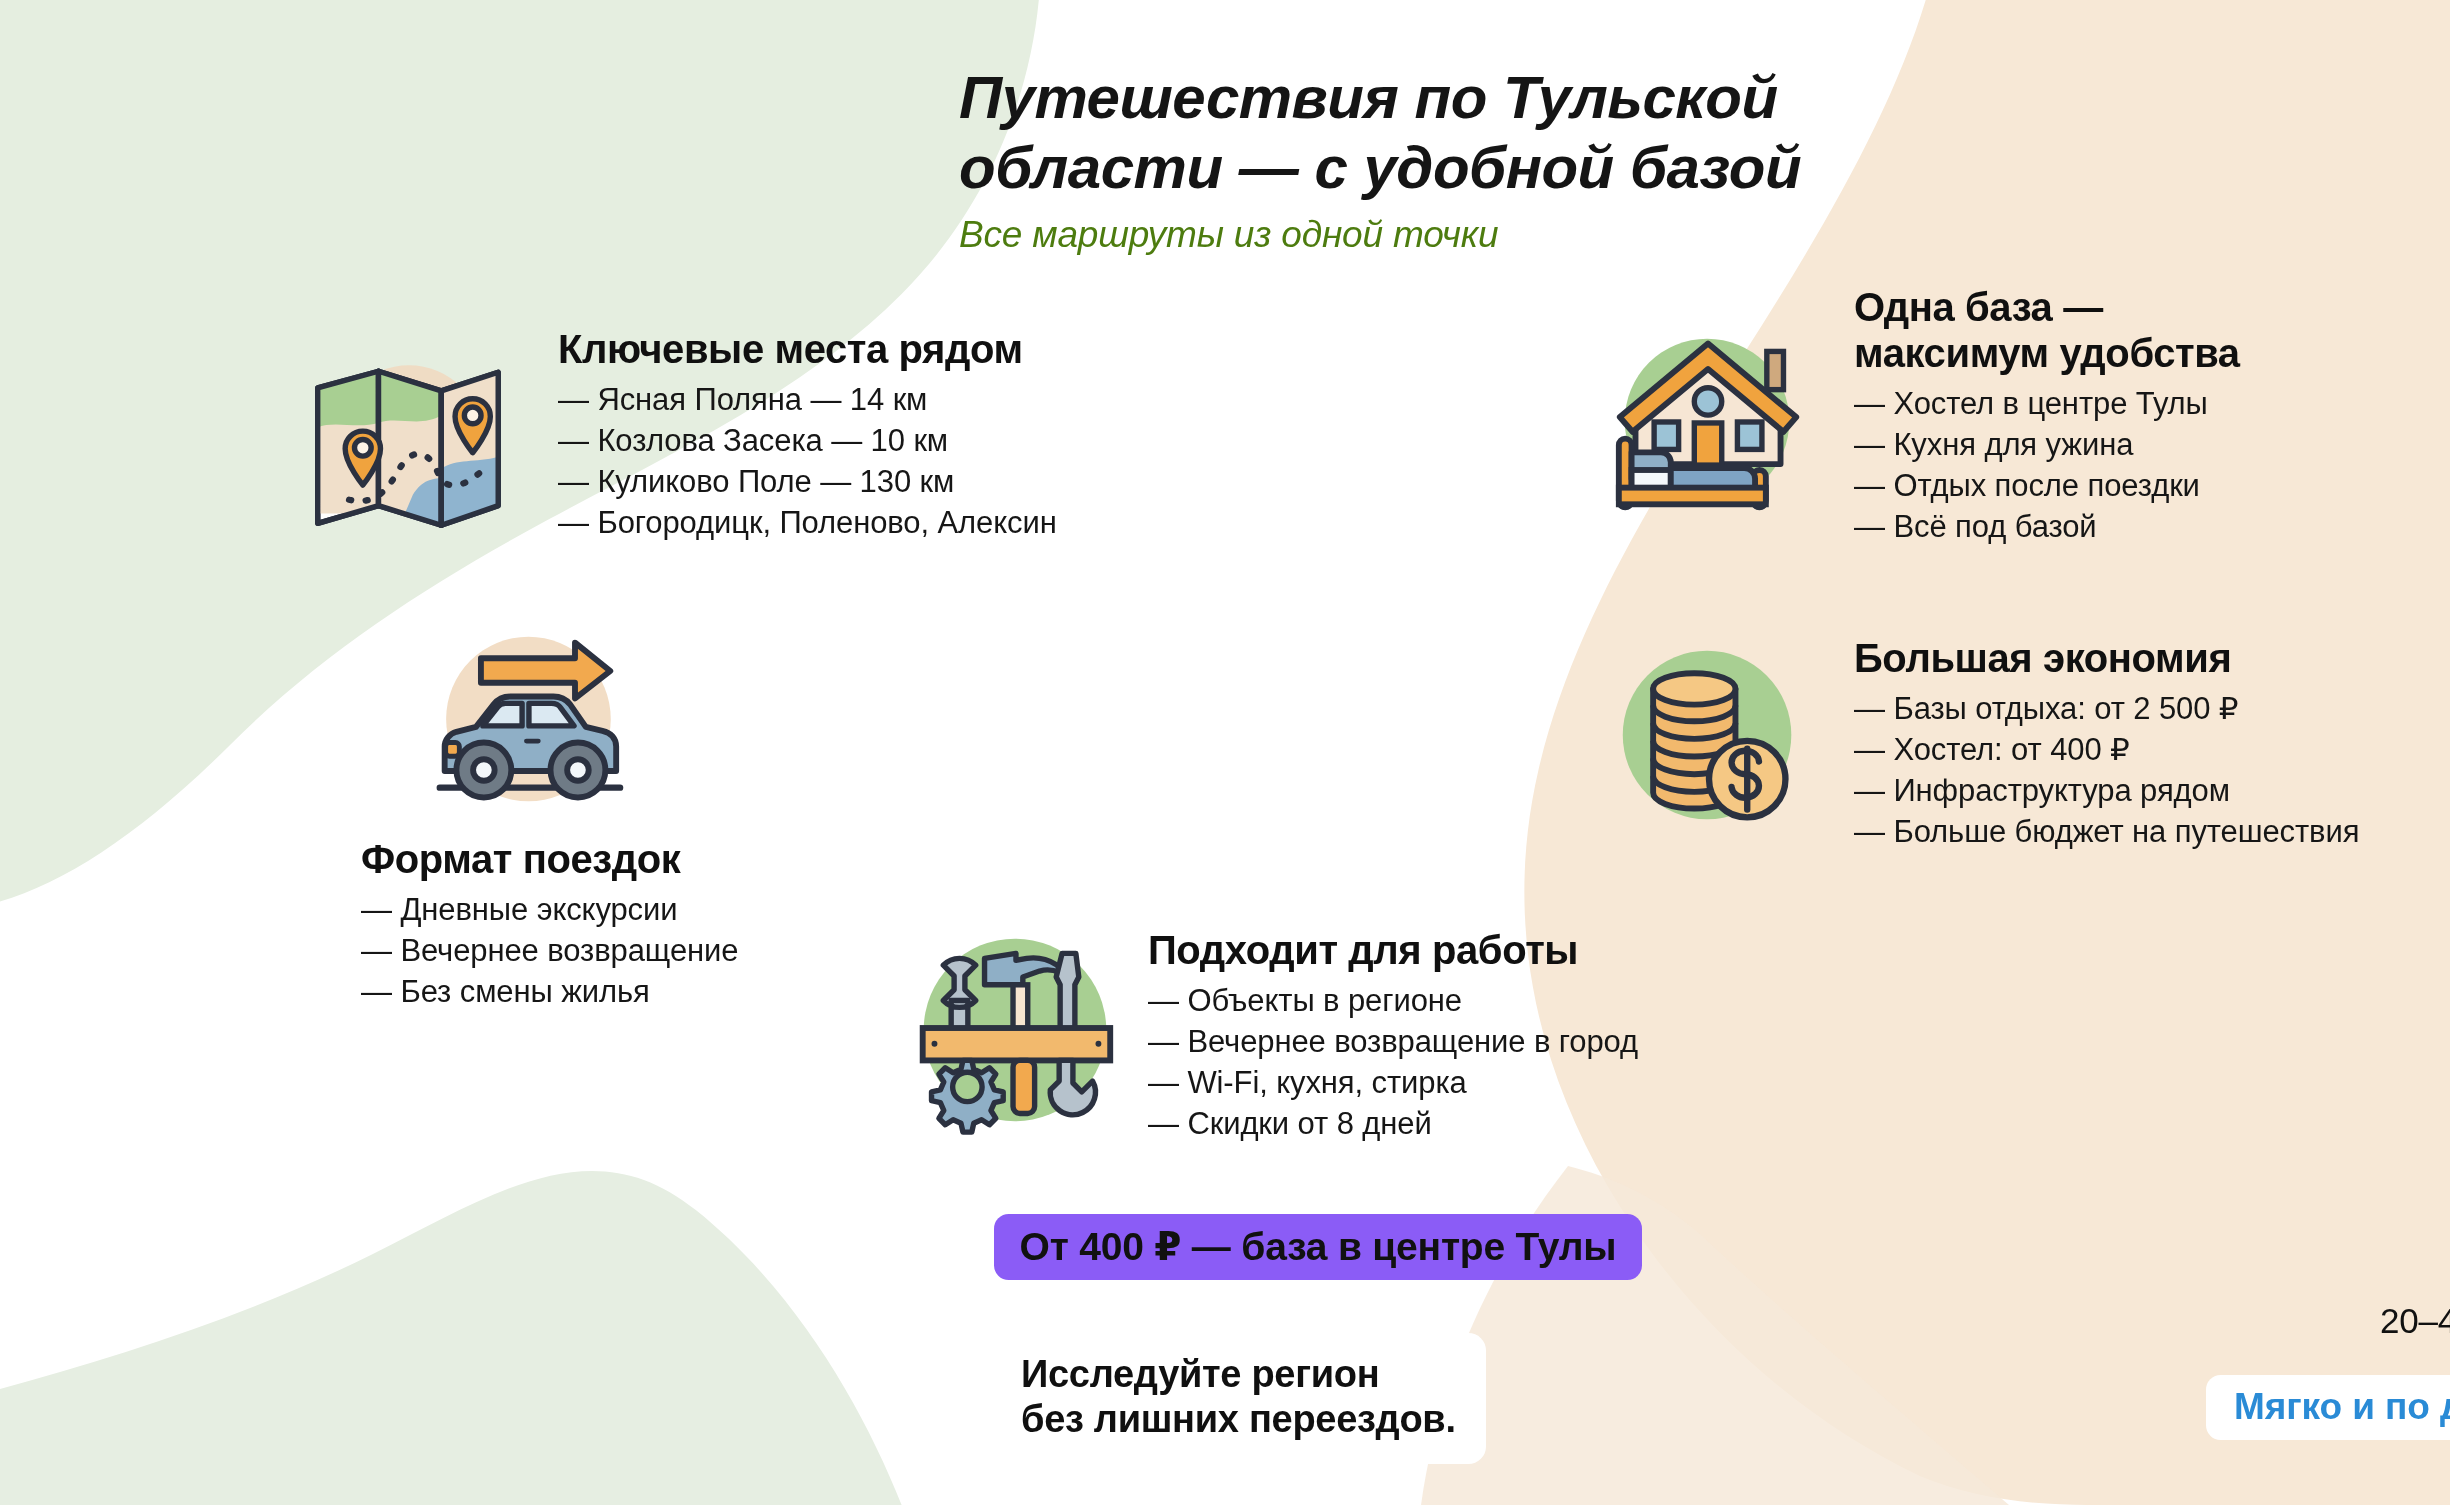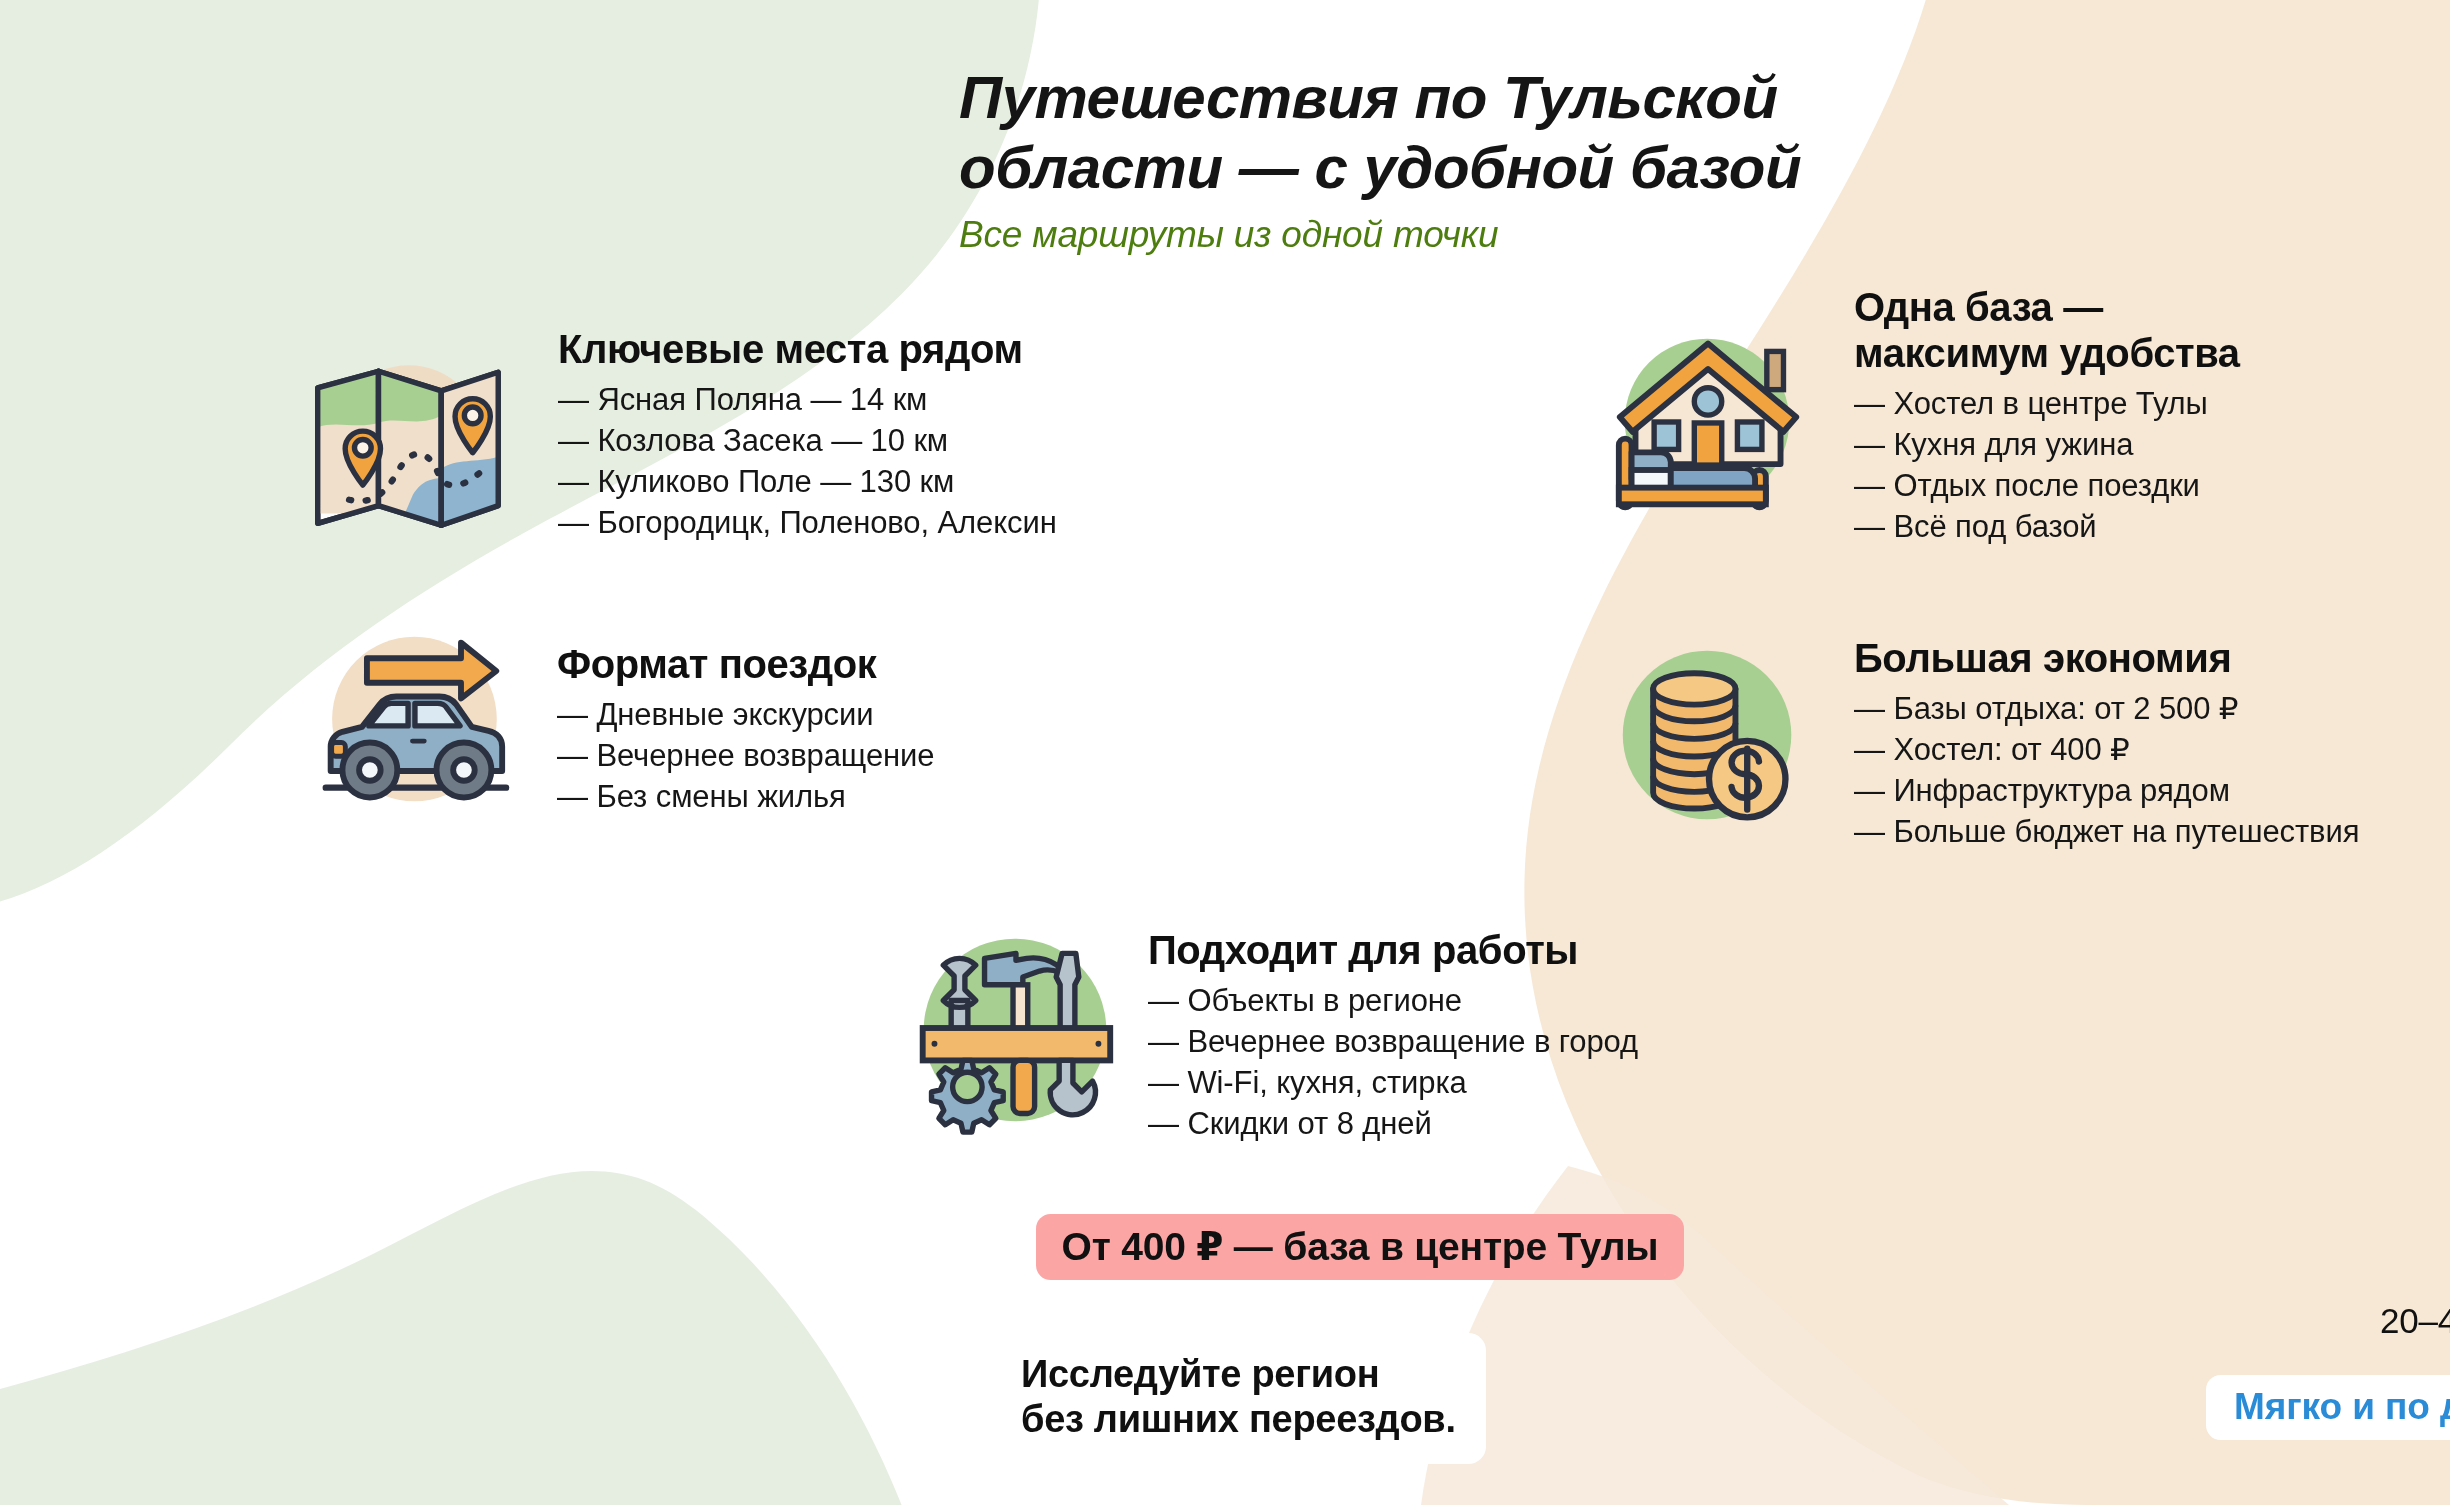--- a/index.html
+++ b/index.html
@@ -40,33 +40,33 @@
   }
   .bullets{list-style:none;margin:0;padding:0;}
   .bullets li{
     font-size:31px;line-height:1.32;font-weight:400;color:#161616;
     letter-spacing:-0.1px;white-space:nowrap;
   }
 
   
   #block-places   {left:300px;  top:327px;}
   #block-places  .block-text{margin-left:47px;margin-top:0;}
-  #block-format   {left:314px;  top:623px;}
+  #block-format   {left:314px;  top:623px;flex-direction:column;}
   #block-format  .block-text{margin-left:47px;margin-top:17.6px;}
   #block-base     {left:1611px; top:294px;}
   #block-base    .block-text{margin-left:47px;margin-top:-8.8px;}
   #block-economy  {left:1611px; top:618px;}
   #block-economy .block-text{margin-left:47px;margin-top:17.6px;}
   #block-work     {left:906px; top:913px;}
   #block-work    .block-text{margin-left:26px;margin-top:14.7px;}
 
   
   .price-pill{
-    position:absolute;left:1036px;top:1214px;
-    background:#fca5a5;border-radius:14.7px;
+    position:absolute;left:994px;top:1214px;
+    background:#8b5cf6;border-radius:14.7px;
     padding:12.7px 25.5px 14.7px 25.5px;
     box-sizing:border-box;
   }
   .price-pill span{
     font-size:39px;line-height:1;font-weight:700;color:#111;
     letter-spacing:-0.2px;white-space:nowrap;
   }
 
   
   .closing-card{

